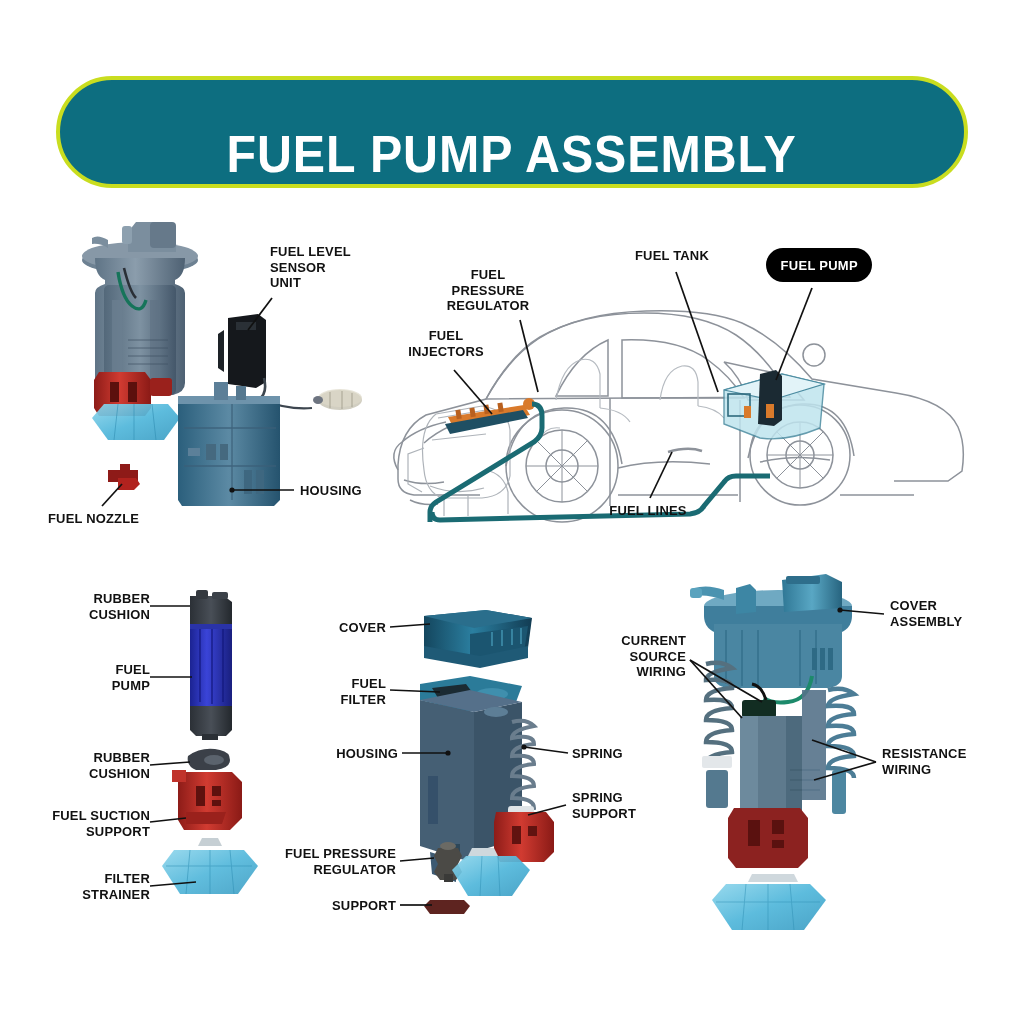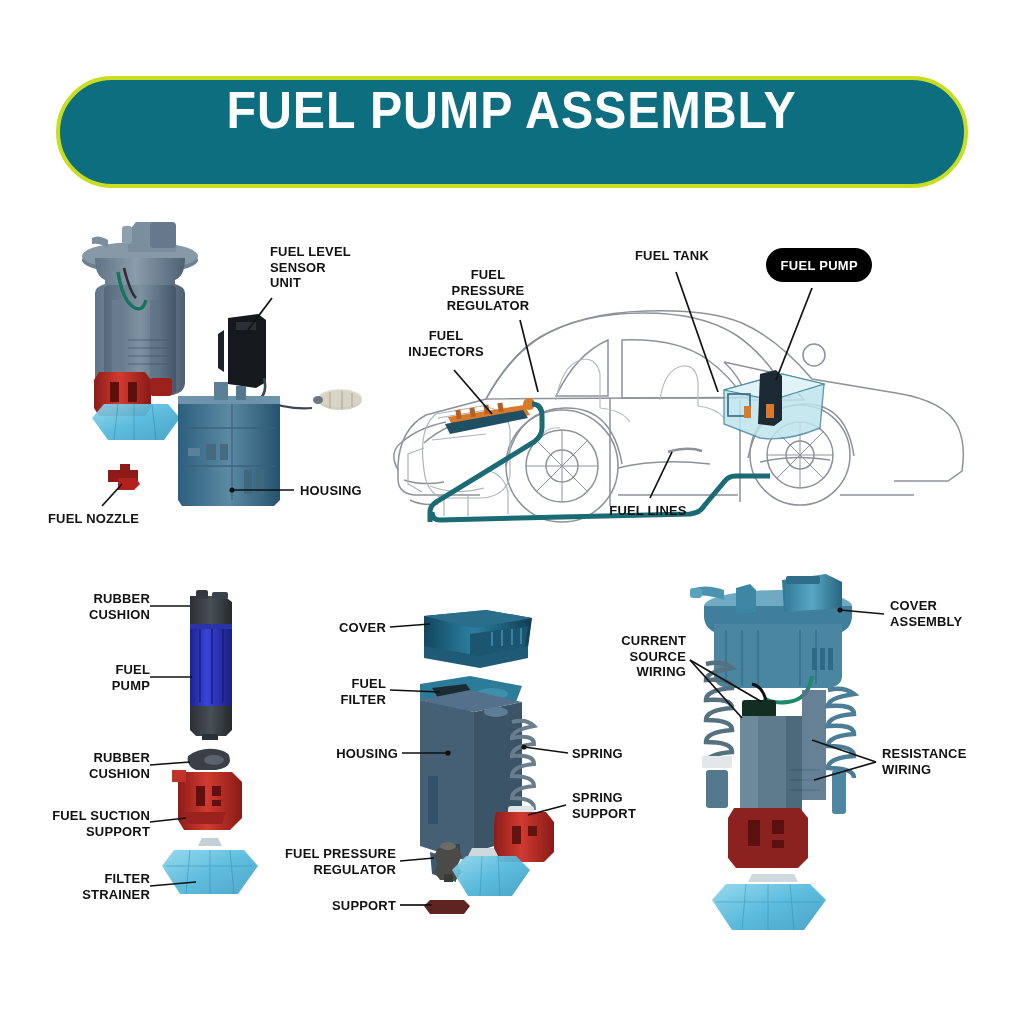--- a/index.html
+++ b/index.html
@@ -7,21 +7,21 @@
     width:1024px;height:1024px;background:#ffffff;overflow:hidden;
     font-family:"Liberation Sans","DejaVu Sans",sans-serif;
     position:relative;
   }
   #stage{position:absolute;left:0;top:0;width:1024px;height:1024px;}
 
   
   .banner{
     position:absolute;left:56px;top:76px;width:912px;height:112px;
     background:#0d6e80;border:4px solid #c9dd1f;border-radius:56px;
-    box-sizing:border-box;display:flex;align-items:flex-start;justify-content:center;
+    box-sizing:border-box;display:flex;align-items:flex-end;justify-content:center;
   }
   .banner-title{
     color:#ffffff;font-weight:bold;font-size:52px;letter-spacing:1px;
     transform:scaleX(.93);white-space:nowrap;
   }
 
   
   .lbl{
     position:absolute;font-weight:bold;color:#111111;
     font-size:13.5px;line-height:15.5px;letter-spacing:.2px;

